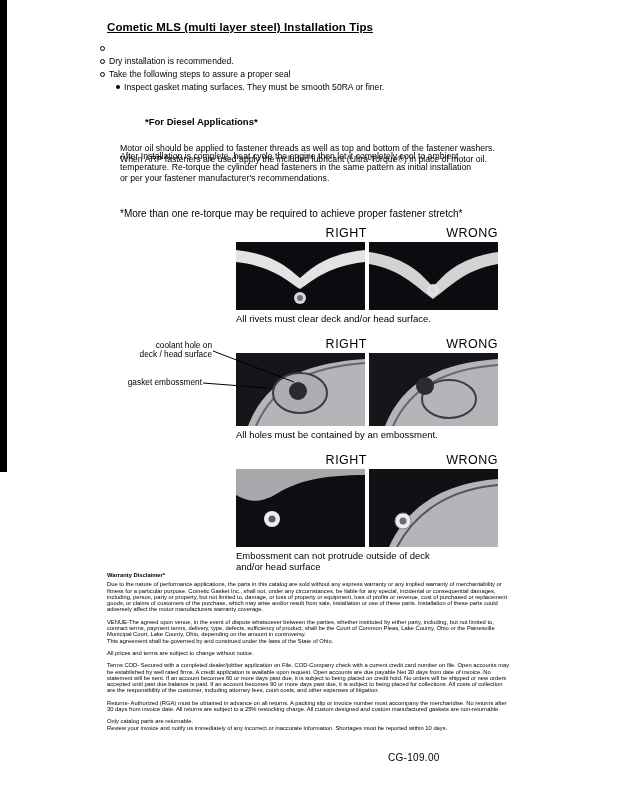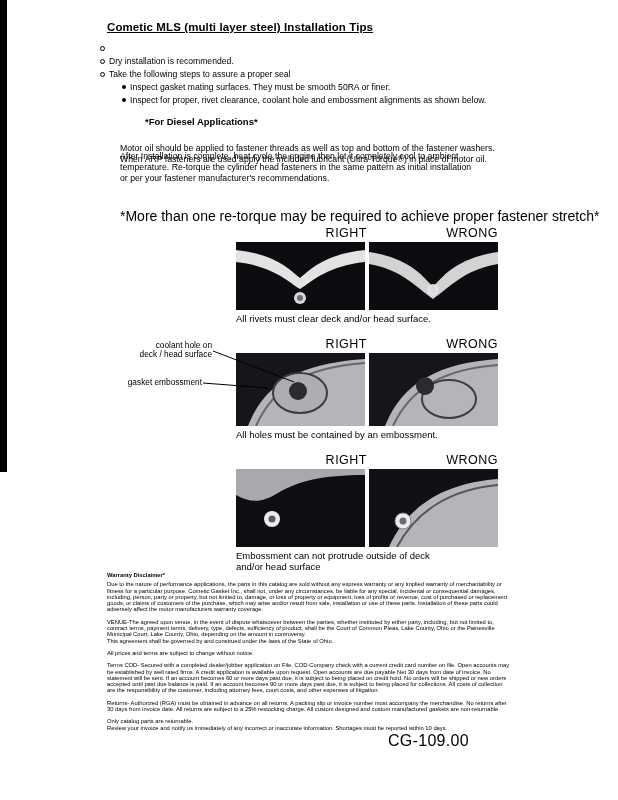--- a/index.html
+++ b/index.html
@@ -11,47 +11,47 @@
 
   .title {
     position:absolute; left:107px; top:21px;
     font-size:11.5px; font-weight:bold; text-decoration:underline; letter-spacing:.1px;
   }
 
   .tips { position:absolute; left:100px; top:43px; font-size:8.6px; }
   .tip { display:flex; align-items:flex-start; height:13px; }
   .o-marker { width:3px; height:3px; border:1px solid #000; border-radius:50%; margin:3px 4px 0 0; flex:none; }
   .d-marker { width:4px; height:4px; background:#000; border-radius:50%; margin:3px 4px 0 0; flex:none; }
-  .subtips { margin-left:22px; }
+  .subtips { margin-left:16px; }
 
   .diesel-head { position:absolute; left:120px; top:116px; font-size:9.5px; font-weight:bold;margin-left:25px; }
   .para { position:absolute; left:120px; width:452px; font-size:8.7px; line-height:11px; white-space:pre-line; }
   .p1 { top:143px; }
   .p2 { top:151px; }
-  .note { position:absolute; left:120px; top:208px; font-size:14px; }
+  .note { position:absolute; left:120px; top:208px; font-size:10px; }
 
   .figures { position:absolute; left:236px; top:226px; width:262px; }
   .fig-head { display:flex; height:16px; font-size:12.5px; letter-spacing:.5px; }
   .fig-head span { flex:1; text-align:right; }
   .fig-panels { display:flex; gap:4px; }
   .fig-panels svg { display:block; }
   .fig-caption { font-size:9.5px; margin-top:3px; white-space:pre-line; height:12px; }
   .cap3 { height:24px; line-height:11px; }
   .mt2 { margin-top:12px; }
   .mt3 { margin-top:12px; }
 
   .coolant-label { position:absolute; left:138px; top:341px; width:74px; font-size:8.3px; line-height:9px; text-align:right; white-space:pre-line; }
   .emboss-label  { position:absolute; left:118px; top:377px; width:84px; font-size:8.3px; text-align:right; }
   .leaders { position:absolute; left:195px; top:340px; width:120px; height:60px; z-index:5; pointer-events:none; }
 
   .disclaimer { position:absolute; left:107px; top:572px; width:456px; font-size:5.8px; line-height:6.3px; }
   .disclaimer .dhead { font-weight:bold; margin-bottom:3px; }
   .disclaimer .dpara { white-space:pre-line; margin:0 0 6px 0; }
 
-  .footer-code { position:absolute; left:388px; top:732px; font-size:16px; letter-spacing:.3px; }
+  .footer-code { position:absolute; left:388px; top:752px; font-size:10px; letter-spacing:.3px; }
 </style>
 </head>
 <body>
 
 <div class="page">
   <div class="left-bar"></div>
 
   <div class="title">Cometic MLS (multi layer steel) Installation Tips</div>
 
   <div class="tips">
@@ -63,24 +63,20 @@
       <span>Dry installation is recommended.</span>
     </div>
     <div class="tip">
       <span class="o-marker"></span>
       <span>Take the following steps to assure a proper seal</span>
     </div>
     <div class="subtips">
       <div class="tip">
         <span class="d-marker"></span>
         <span>Inspect gasket mating surfaces.  They must be smooth 50RA or finer.</span>
-      </div>
-      <div class="tip">
-        <span class="d-marker"></span>
-        <span>Inspect for proper, rivet clearance, coolant hole and embossment alignments as shown below.</span>
       </div>
     </div>
   </div>
 
   <div class="diesel-head">*For Diesel Applications*</div>
   <div class="para p1">Motor oil should be applied to fastener threads as well as top and bottom of the fastener washers.
 When ARP fasteners are used apply the included lubricant (Ultra-Torque®) in place of motor oil.</div>
   <div class="para p2">After Installation is complete, heat cycle the engine then let it completely cool to ambient
 temperature. Re-torque the cylinder head fasteners in the same pattern as initial installation
 or per your fastener manufacturer's recommendations.</div>

